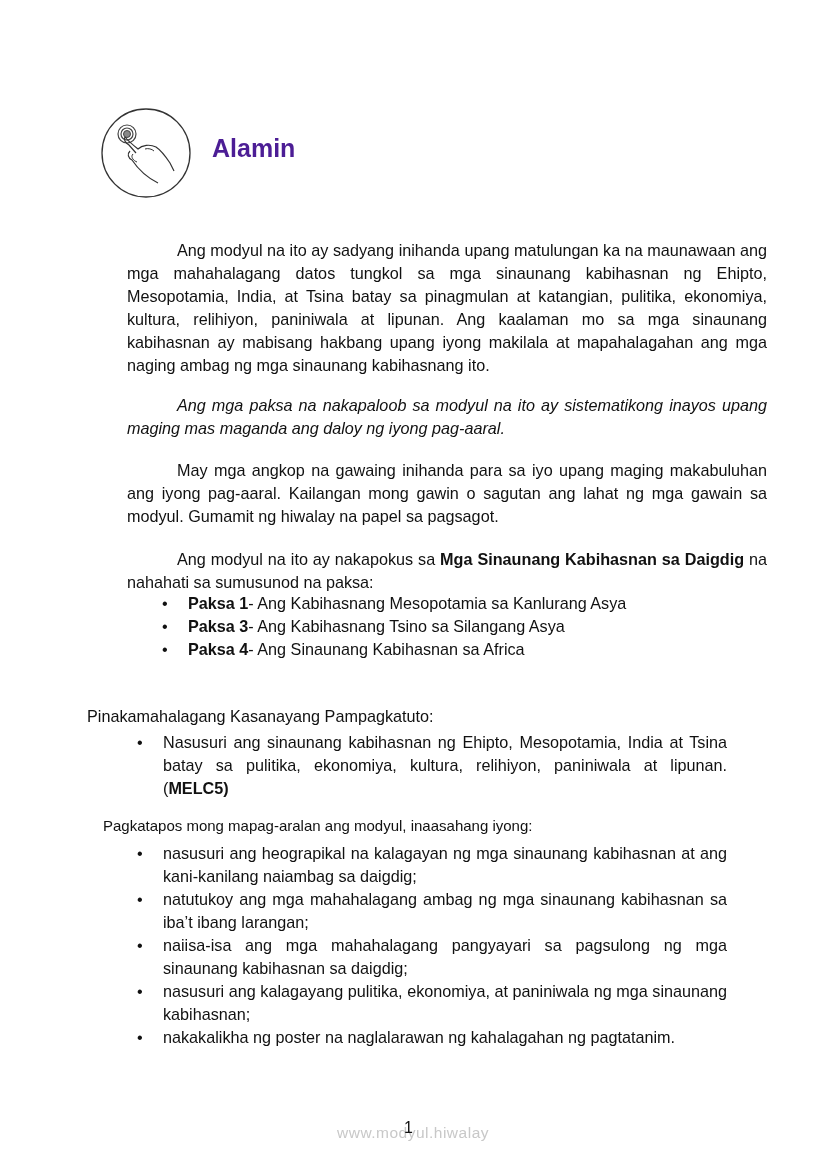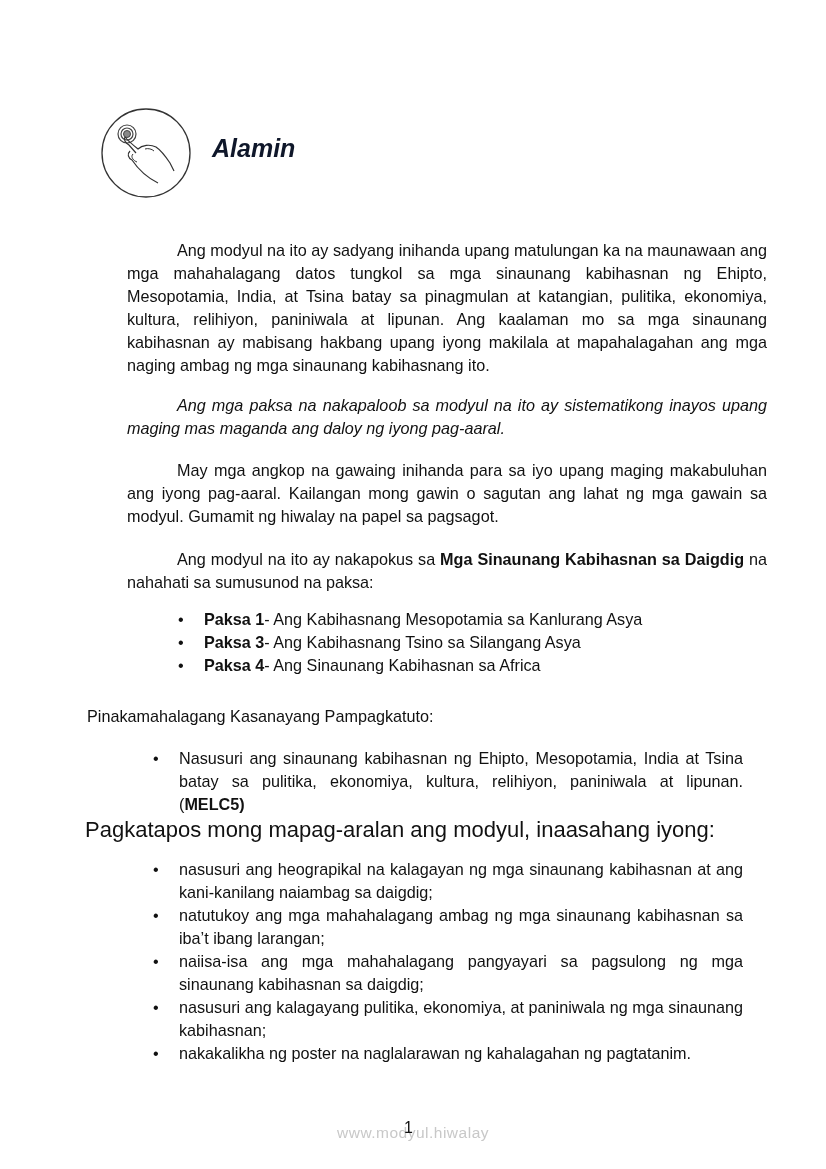--- a/index.html
+++ b/index.html
@@ -1,38 +1,38 @@
 <!DOCTYPE html>
 <html><head>
   <meta charset="utf-8">
   <style>
     html, body { margin: 0; padding: 0; background: #ffffff; }
     body { width: 826px; height: 1169px; position: relative; overflow: hidden;
            font-family: "Liberation Sans", sans-serif; color: #111; }
     .page { position: absolute; left: 0; top: 0; width: 826px; height: 1169px; }
     .header-icon { position: absolute; left: 100px; top: 107px; width: 92px; height: 92px; }
     .header-title { position: absolute; left: 212px; top: 134px; font-size: 25px; font-weight: bold;
-                    font-style: italic; color: #0f172a; }
+                    color: #4c1d95; }
     .body-text { position: absolute; left: 87px; width: 640px; font-size: 16.2px; line-height: 23px;
                  text-align: justify; }
     .indent { text-indent: 50px; margin-left: 40px; }
     p { margin: 0; }
     .p1 { top: 239px; }
     .p2 { top: 394px; font-style: italic; }
     .p3 { top: 459px; }
     .p4 { top: 548px; }
-    ul { margin: 16px; padding: 0; list-style: none; }
+    ul { margin: 0; padding: 0; list-style: none; }
     .topic-list { position: absolute; left: 162px; top: 592px; font-size: 16.2px; line-height: 23px; }
     .topic-list li, .bul li { position: relative; padding-left: 26px; }
     .topic-list li::before, .bul li::before { content: "\2022"; position: absolute; left: 0; top: 0; }
     .melc-heading { position: absolute; left: 87px; top: 707px; font-size: 16.2px; font-weight: normal; }
     .bul { position: absolute; left: 137px; width: 590px; font-size: 16.2px; line-height: 23px;
            text-align: justify; }
     .melc-list { top: 731px; }
-    .outcomes-intro { position: absolute; left: 85px; top: 817px; font-size: 22px; text-align: right; }
+    .outcomes-intro { position: absolute; left: 103px; top: 817px; font-size: 15px; text-align: right; }
     .outcomes-list { top: 842px; }
     .outcomes-list li { margin-bottom: 0; }
     .footer { position: absolute; left: 0; width: 826px; top: 1124px; text-align: center; }
     .watermark { font-size: 15.5px; color: #c8c8c8; letter-spacing: 0.5px; }
     .page-num { position: absolute; left: 404px; top: 1119px; font-size: 16px; color: #111; }
     b { font-weight: bold; }
   </style>
 </head>
 <body>
 

